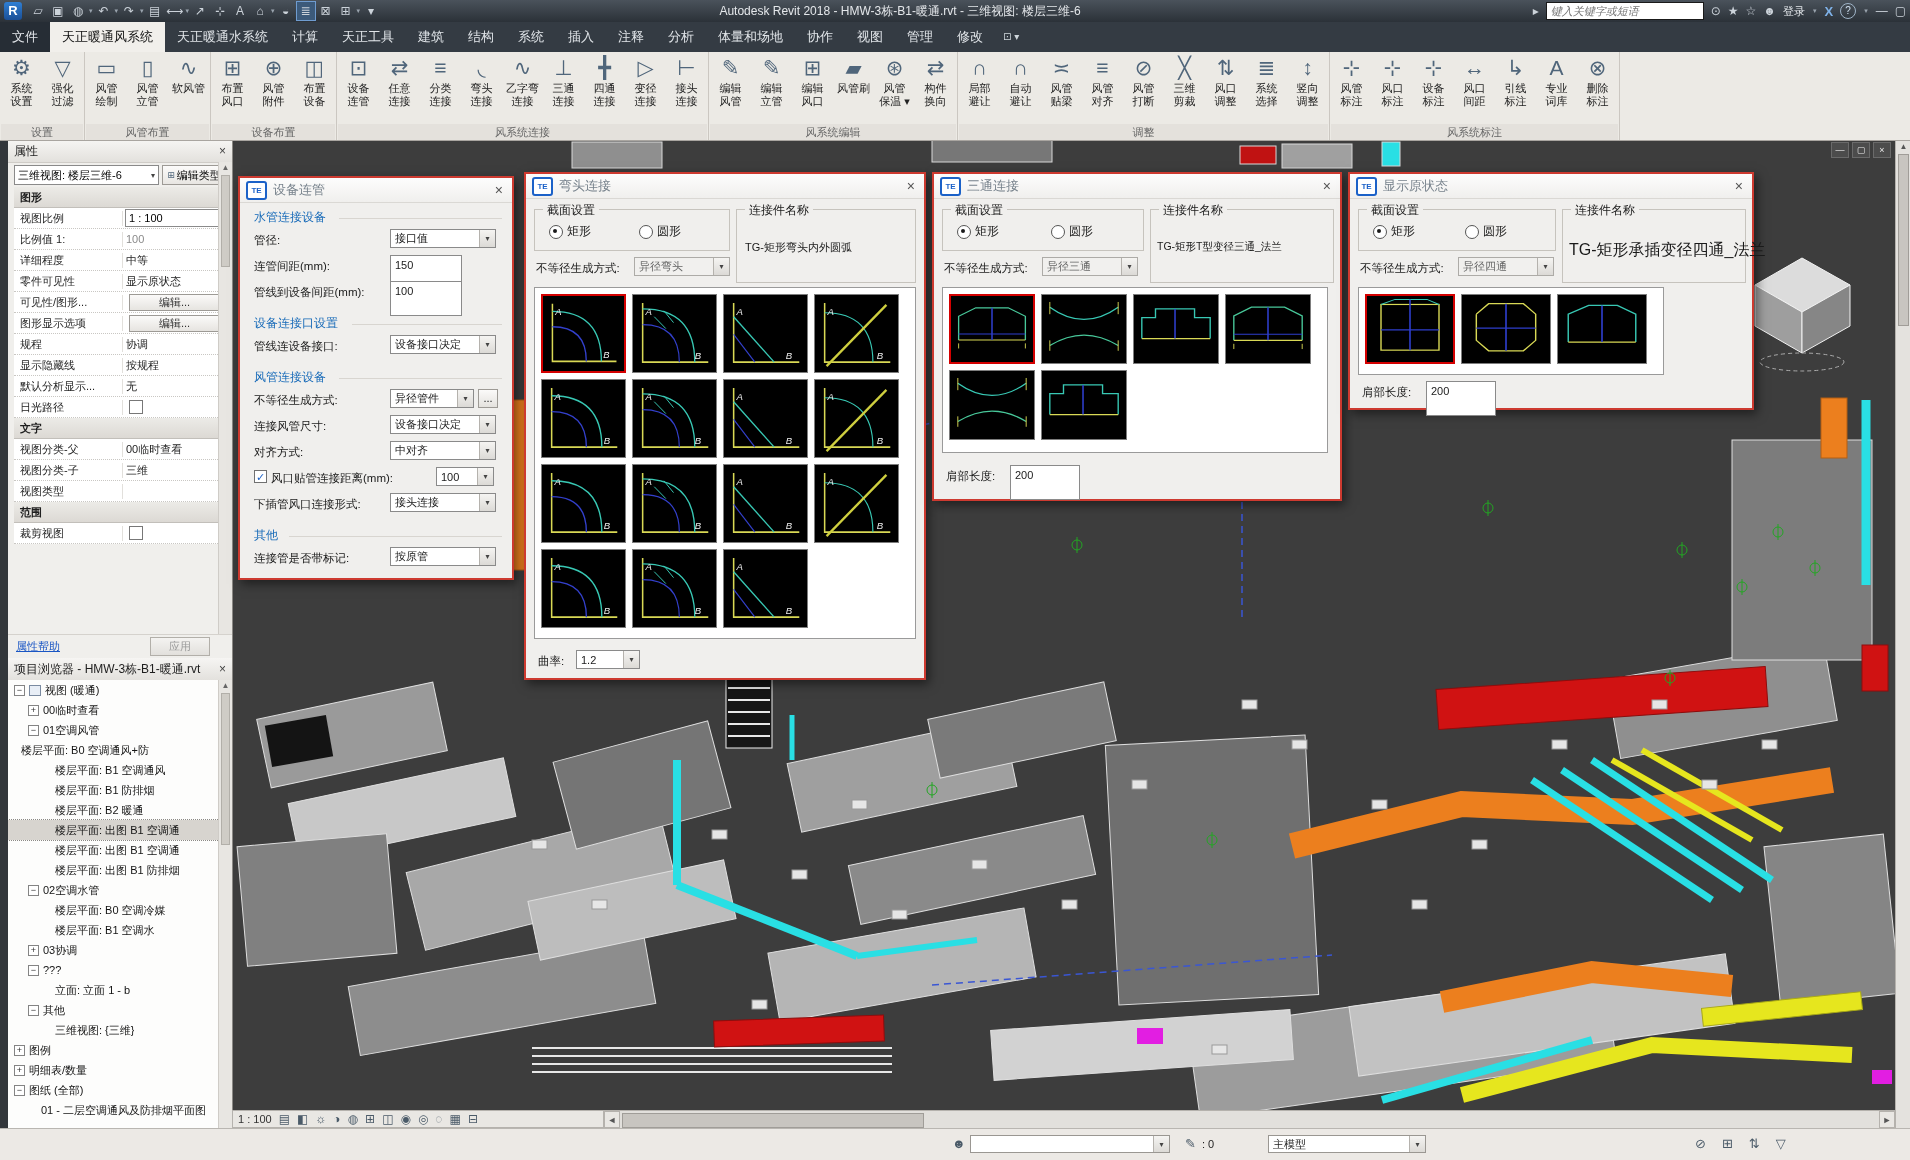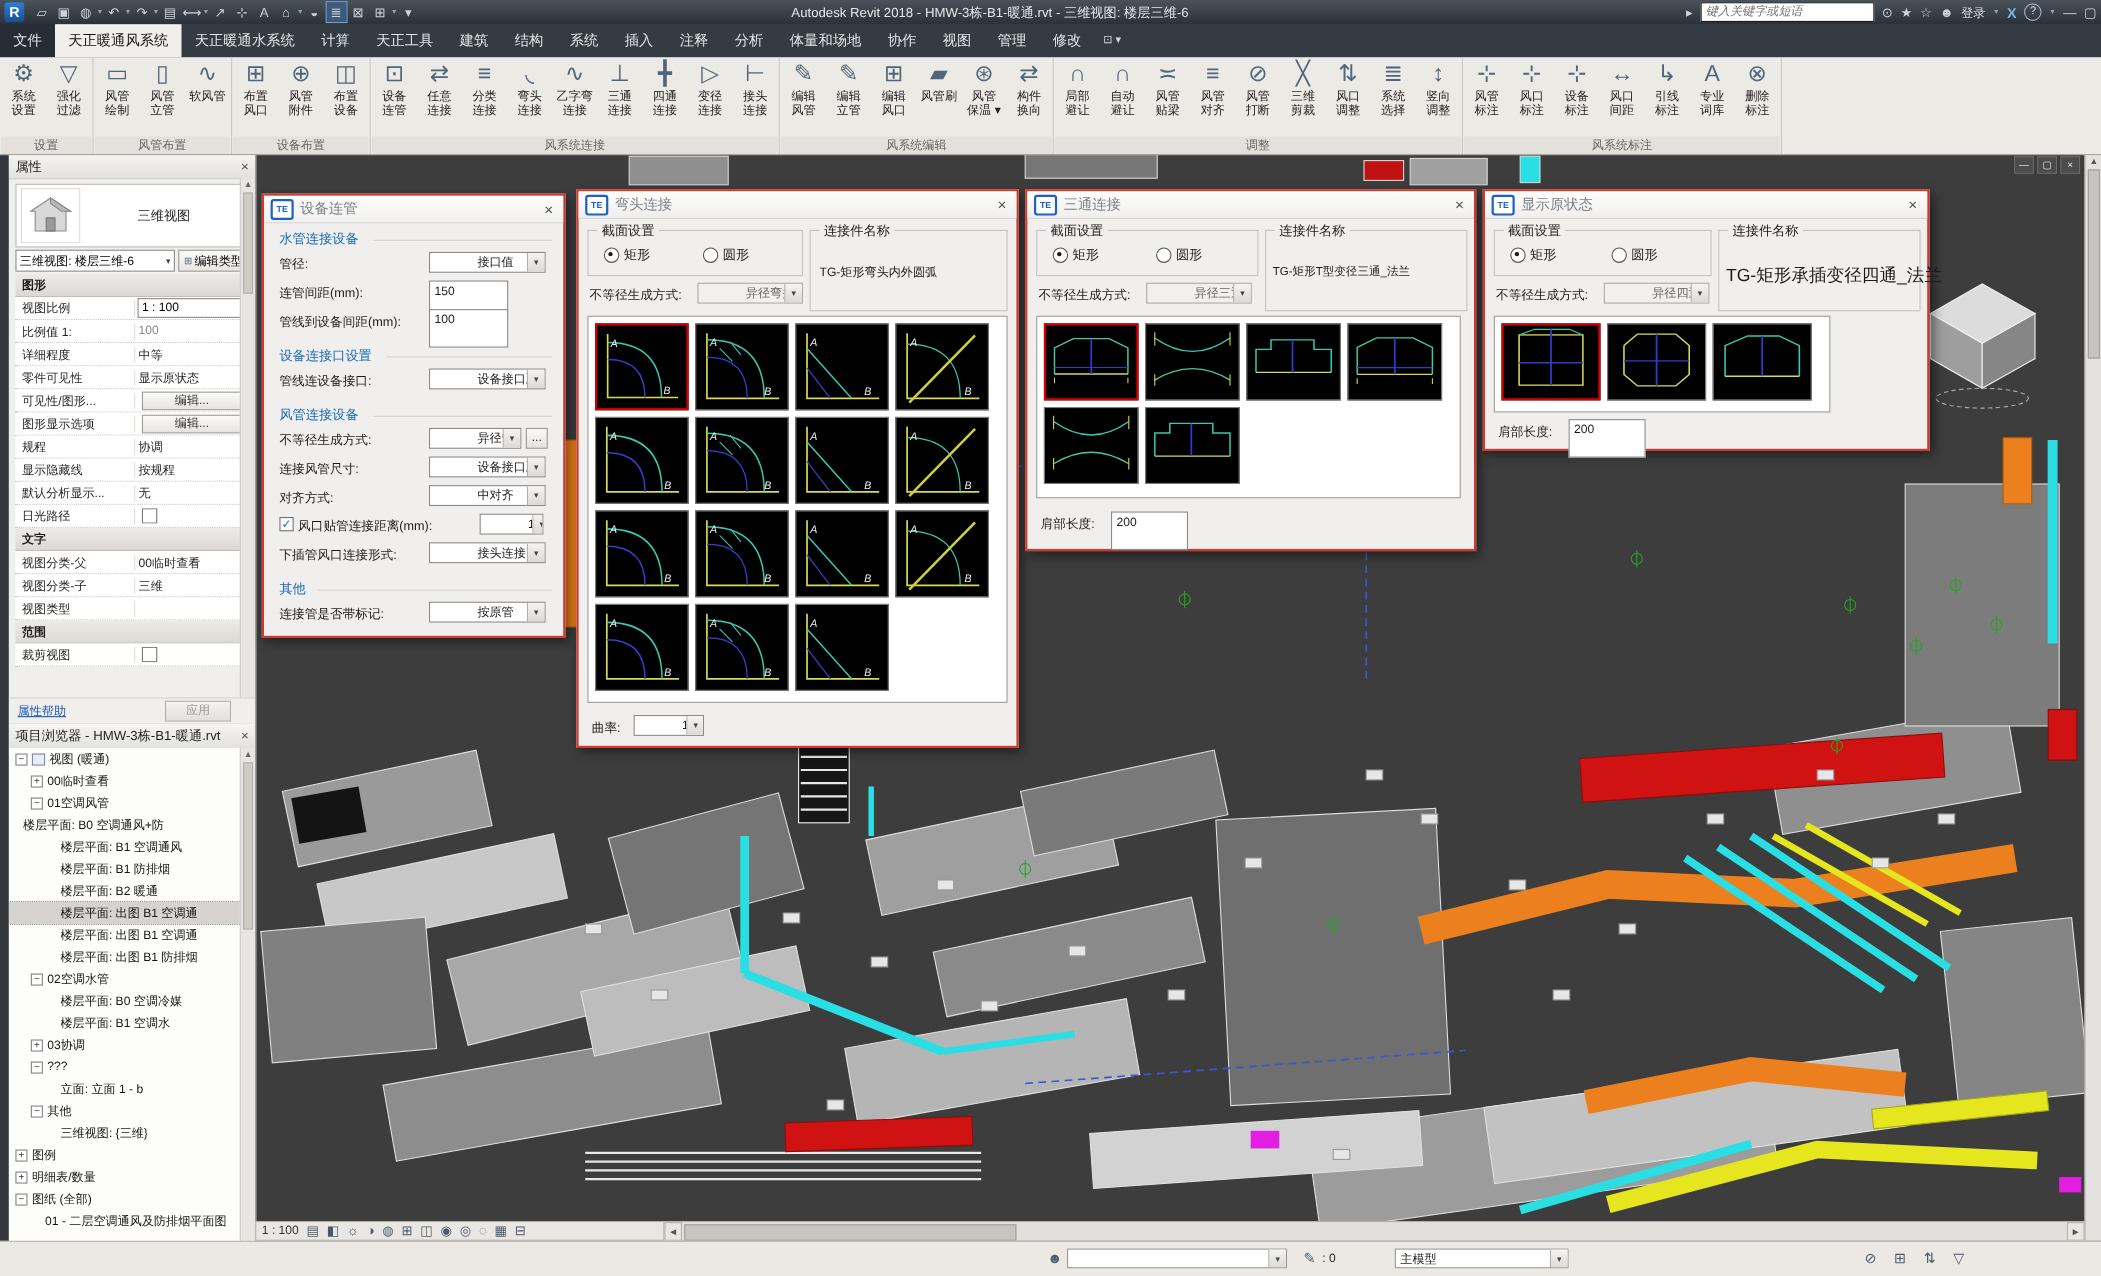--- a/index.html
+++ b/index.html
@@ -82,21 +82,21 @@
   .vsth{margin:0 2px;height:170px;background:#c8c5c0;border:1px solid #a09d98;}
   
   .dlg{position:absolute;background:#f0efed;border:2px solid #cd3a30;box-shadow:3px 4px 10px rgba(0,0,0,.5);z-index:60;}
   .dtbar{height:24px;background:linear-gradient(#fdfdfd,#f0efed);border-bottom:1px solid #dad8d4;display:flex;align-items:center;padding:0 6px;font-size:13px;color:#77828c;}
   .tzlogo{width:17px;height:15px;border:2px solid #1b61c8;border-radius:3px;color:#1b61c8;font-weight:bold;font-size:8px;display:flex;align-items:center;justify-content:center;margin-right:6px;background:#fff;}
   .dx{margin-left:auto;color:#555;font-size:14px;padding:0 3px;}
   .dbody{position:relative;width:100%;height:calc(100% - 25px);font-size:12px;color:#1a1a1a;}
   .sect{position:absolute;left:14px;color:#1569b8;font-size:12px;white-space:nowrap;z-index:2;}
   .sline{position:absolute;right:10px;height:1px;background:#d8d5d0;}
   .dlab{position:absolute;font-size:11.5px;white-space:nowrap;color:#1a1a1a;}
-  .cmb{position:absolute;height:19px;background:#fff;border:1px solid #8a8a8a;display:flex;align-items:center;font-size:11px;box-sizing:border-box;overflow:hidden;padding-left:39px;}
+  .cmb{position:absolute;height:19px;background:#fff;border:1px solid #8a8a8a;display:flex;align-items:center;font-size:11px;box-sizing:border-box;overflow:hidden;}
   .cmb .cval{padding:0 4px;white-space:nowrap;overflow:hidden;flex:1;}
   .cmb .carr2{width:15px;align-self:stretch;background:linear-gradient(#f5f4f2,#dcdad6);border-left:1px solid #b5b2ad;font-size:8px;display:flex;align-items:center;justify-content:center;color:#444;flex:none;}
   .cmb.dis{background:#f1f0ee;color:#666;border-color:#adaba7;}
   .dinp{position:absolute;height:35px;background:#fff;border:1px solid #8a8a8a;font-size:11px;padding:0 4px;line-height:19px;box-sizing:border-box;}
   .dcheck{position:absolute;width:13px;height:13px;border:1px solid #707070;background:#fff;color:#1b61c8;font-size:11px;line-height:12px;text-align:center;font-weight:bold;box-sizing:border-box;}
   .ellip{position:absolute;width:20px;height:19px;background:linear-gradient(#fbfaf9,#e4e2de);border:1px solid #9d9a95;text-align:center;line-height:16px;font-size:11px;box-sizing:border-box;}
   .grp{position:absolute;border:1px solid #c6c3bd;}
   .lgd{position:absolute;top:-8px;left:8px;background:#f0efed;padding:0 4px;font-size:12px;color:#1a1a1a;white-space:nowrap;}
   .rad{position:absolute;display:flex;align-items:center;font-size:12px;gap:4px;white-space:nowrap;}
   .rdot{width:12px;height:12px;border:1px solid #555;border-radius:50%;background:#fff;position:relative;flex:none;}
@@ -413,30 +413,20 @@
       <div class="rcap">风系统标注</div>
     </div>
   </div>
 
 <div class="lstrip"></div>
 
 <div class="panelcol" style="top:140px;height:518px;">
   <div class="phead">
     <span>属性</span>
     <span class="phx">×</span>
-  </div>
-  <div class="typebox">
-    <div class="timg">
-      <svg width="40" height="36" viewBox="0 0 40 36">
-          <polygon points="20,2 38,14 34,14 34,32 6,32 6,14 2,14" fill="#d8d8d8" stroke="#8a8a8a"></polygon>
-          <polygon points="20,2 38,14 30,14 20,7" fill="#b9b9b9" stroke="#8a8a8a"></polygon>
-          <rect x="16" y="20" width="8" height="12" fill="#9a9a9a" stroke="#777"></rect>
-        </svg>
-    </div>
-    <div class="tname">三维视图</div>
   </div>
   <div class="selrow">
     <div class="selcombo">
       <span>三维视图: 楼层三维-6</span>
       <span class="carr">▾</span>
     </div>
     <div class="edittype">
       <span style="font-size:9px;color:#51677c;">⊞</span>
       <span>编辑类型</span>
     </div>

